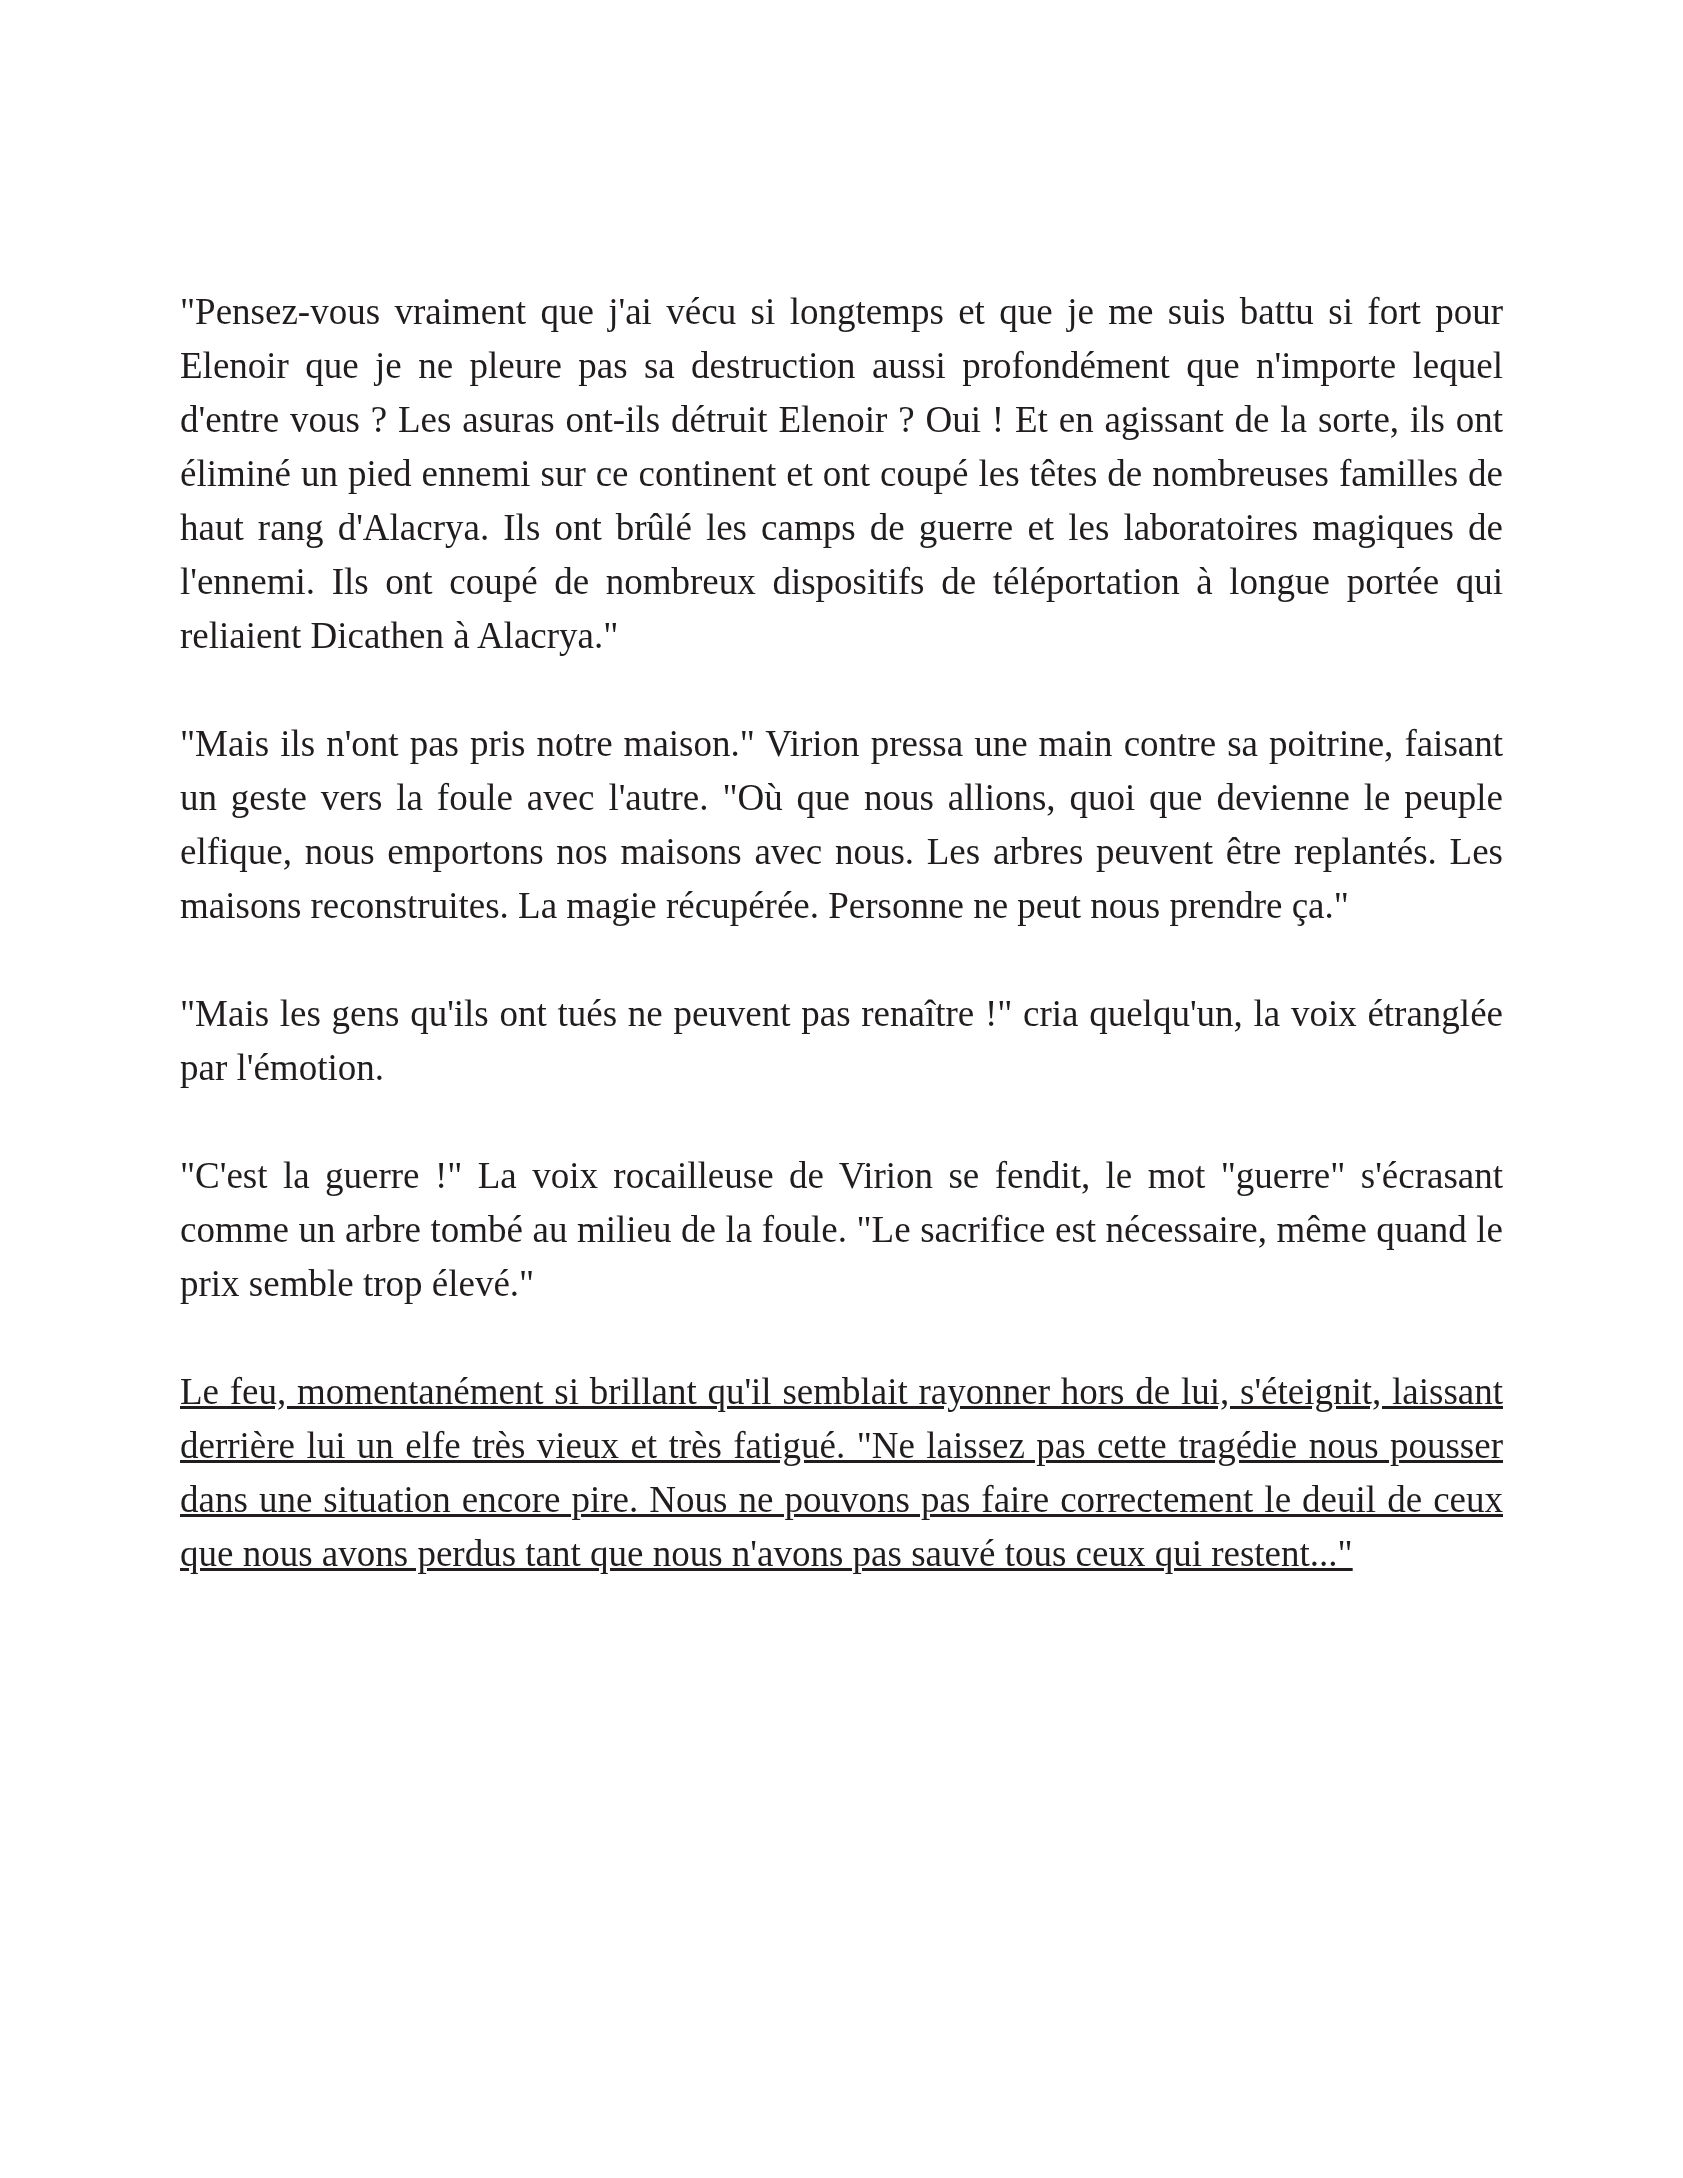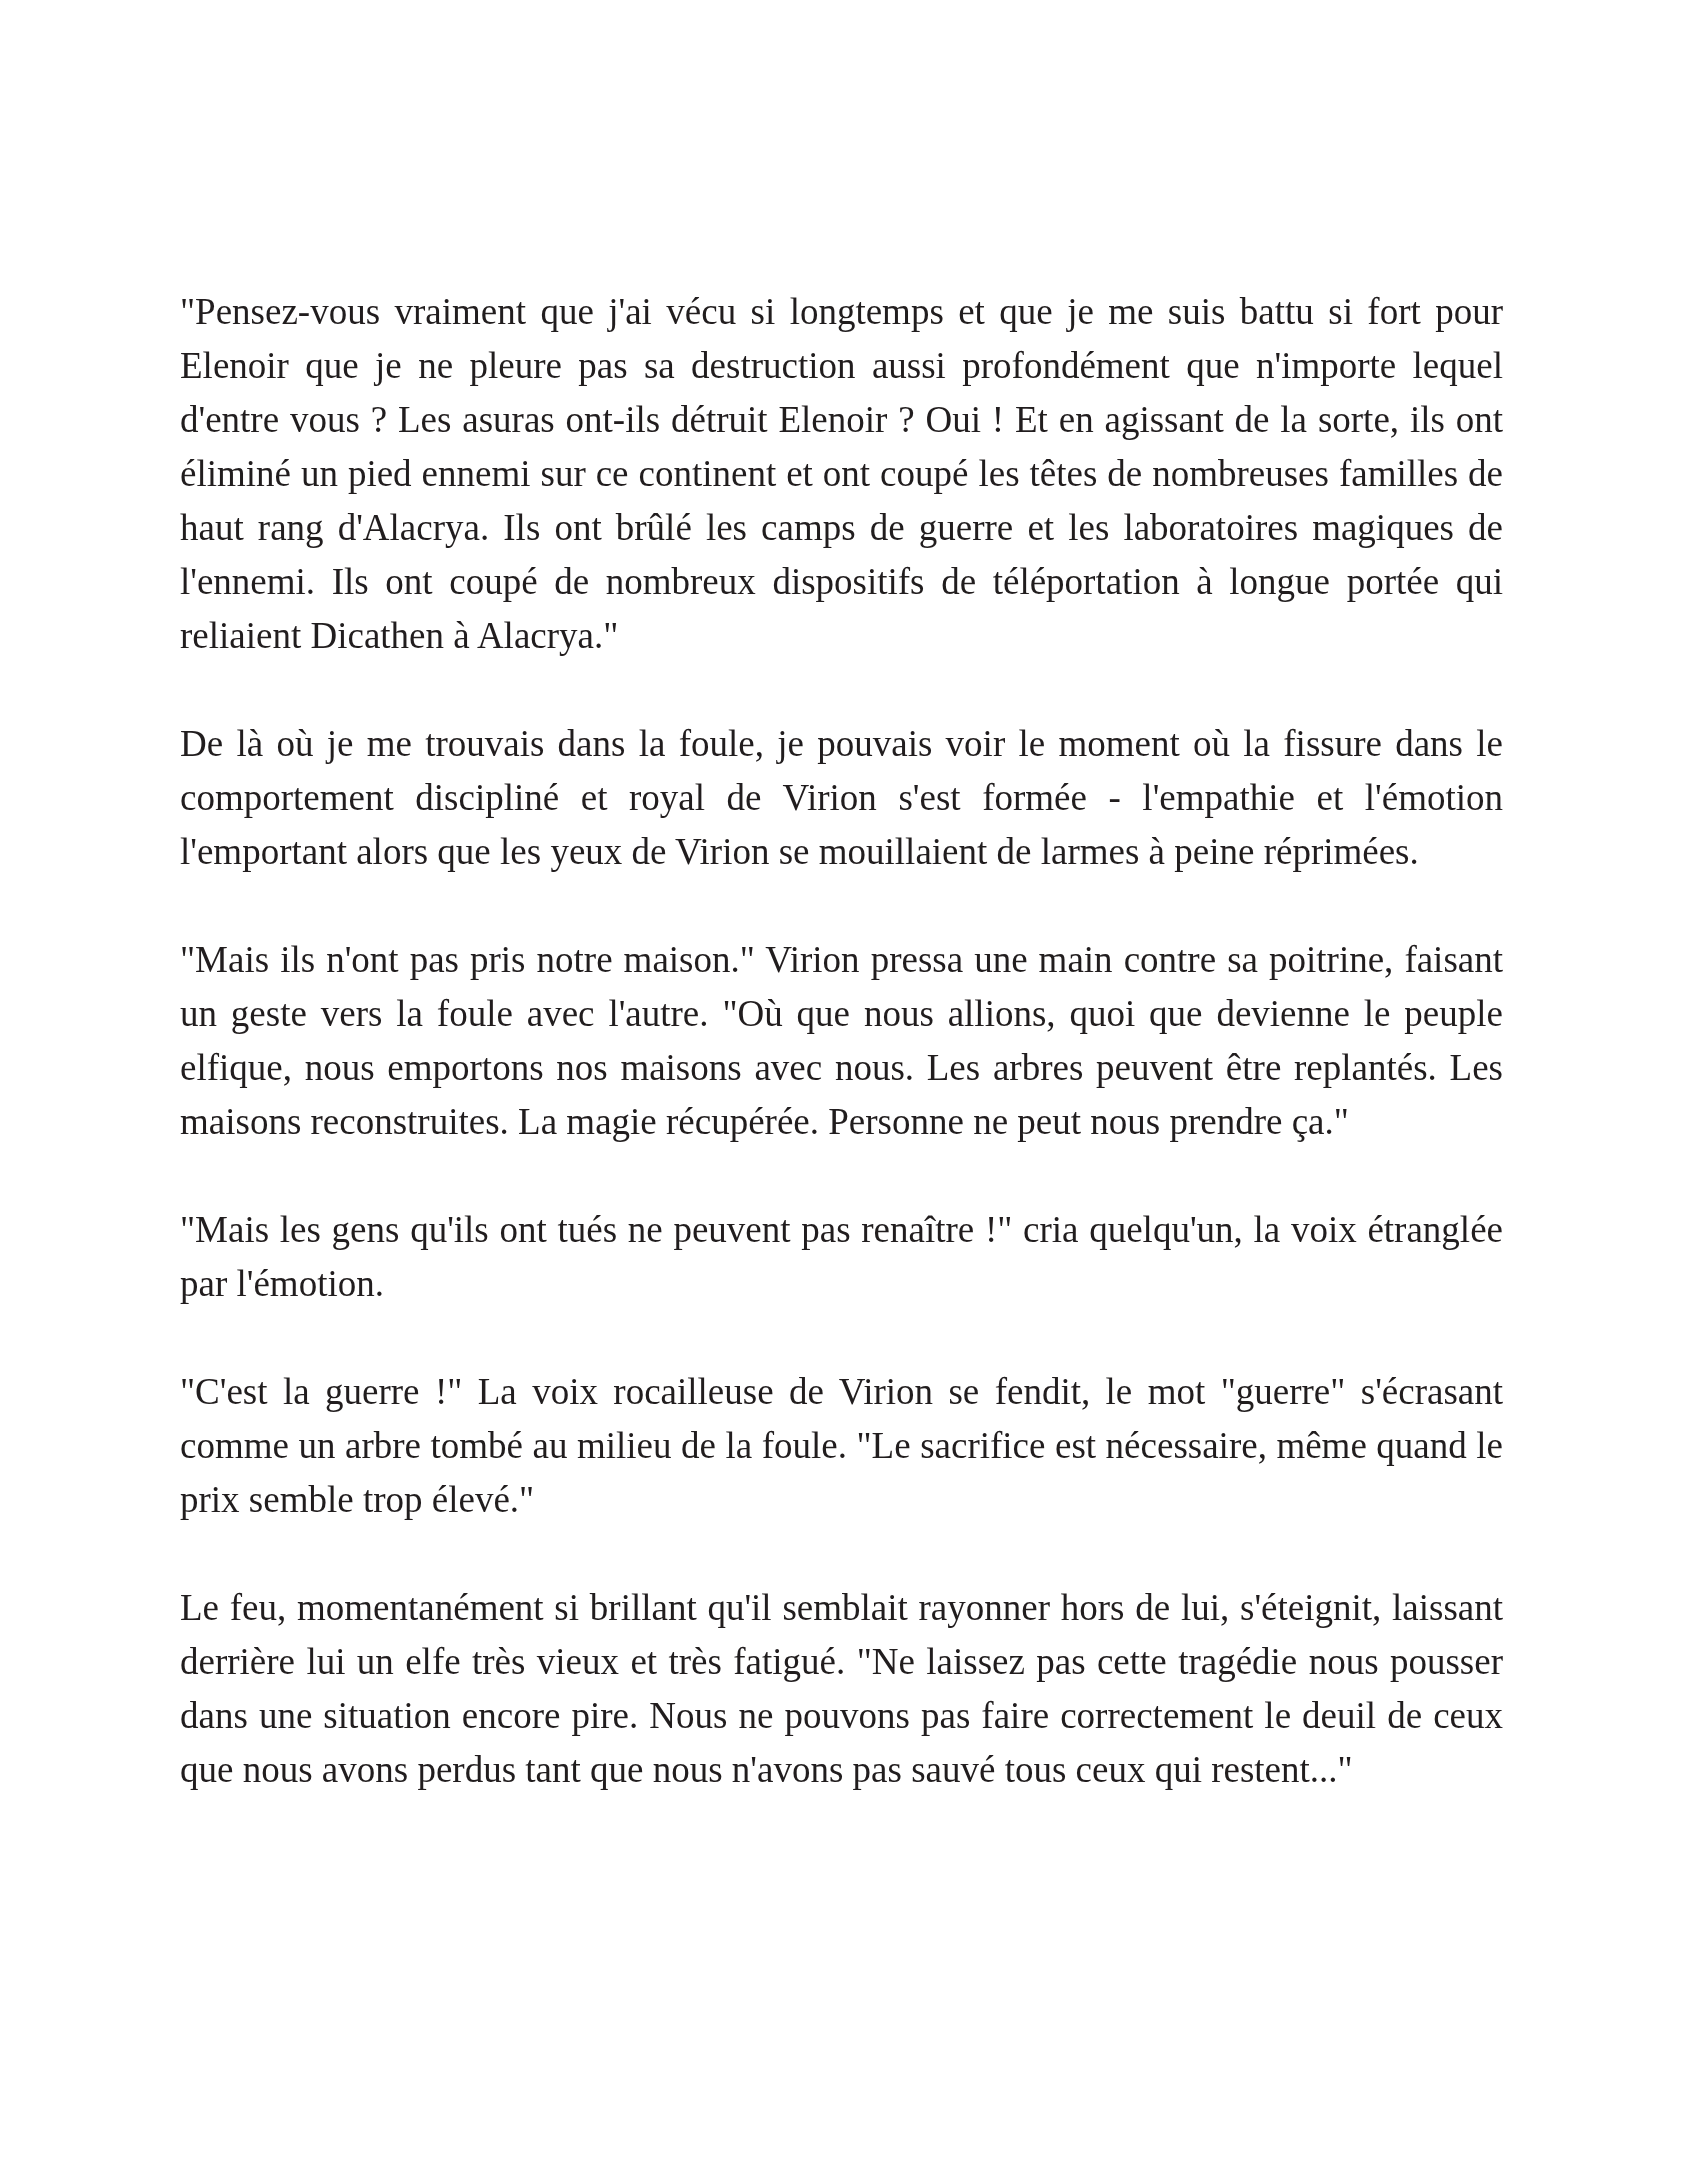--- a/index.html
+++ b/index.html
@@ -23,26 +23,26 @@
     font-family: "Liberation Serif", "DejaVu Serif", serif;
     font-size: 37px;
     line-height: 54px;
     color: #211d1e;
     text-align: justify;
     margin: 0 0 54px 0;
     hyphens: none;
   }
   .para:last-child {
     margin-bottom: 0;
+    text-decoration: underline;
   }
 </style>
 </head>
 <body>
 
 <div class="page">
   <p class="para">"Pensez-vous vraiment que j'ai vécu si longtemps et que je me suis battu si fort pour Elenoir que je ne pleure pas sa destruction aussi profondément que n'importe lequel d'entre vous ? Les asuras ont-ils détruit Elenoir ? Oui ! Et en agissant de la sorte, ils ont éliminé un pied ennemi sur ce continent et ont coupé les têtes de nombreuses familles de haut rang d'Alacrya. Ils ont brûlé les camps de guerre et les laboratoires magiques de l'ennemi. Ils ont coupé de nombreux dispositifs de téléportation à longue portée qui reliaient Dicathen à Alacrya."</p>
-  <p class="para">De là où je me trouvais dans la foule, je pouvais voir le moment où la fissure dans le comportement discipliné et royal de Virion s'est formée - l'empathie et l'émotion l'emportant alors que les yeux de Virion se mouillaient de larmes à peine réprimées.</p>
   <p class="para">"Mais ils n'ont pas pris notre maison." Virion pressa une main contre sa poitrine, faisant un geste vers la foule avec l'autre. "Où que nous allions, quoi que devienne le peuple elfique, nous emportons nos maisons avec nous. Les arbres peuvent être replantés. Les maisons reconstruites. La magie récupérée. Personne ne peut nous prendre ça."</p>
   <p class="para">"Mais les gens qu'ils ont tués ne peuvent pas renaître !" cria quelqu'un, la voix étranglée par l'émotion.</p>
   <p class="para">"C'est la guerre !" La voix rocailleuse de Virion se fendit, le mot "guerre" s'écrasant comme un arbre tombé au milieu de la foule. "Le sacrifice est nécessaire, même quand le prix semble trop élevé."</p>
   <p class="para">Le feu, momentanément si brillant qu'il semblait rayonner hors de lui, s'éteignit, laissant derrière lui un elfe très vieux et très fatigué. "Ne laissez pas cette tragédie nous pousser dans une situation encore pire. Nous ne pouvons pas faire correctement le deuil de ceux que nous avons perdus tant que nous n'avons pas sauvé tous ceux qui restent..."</p>
 </div>
 
 
 </body></html>

